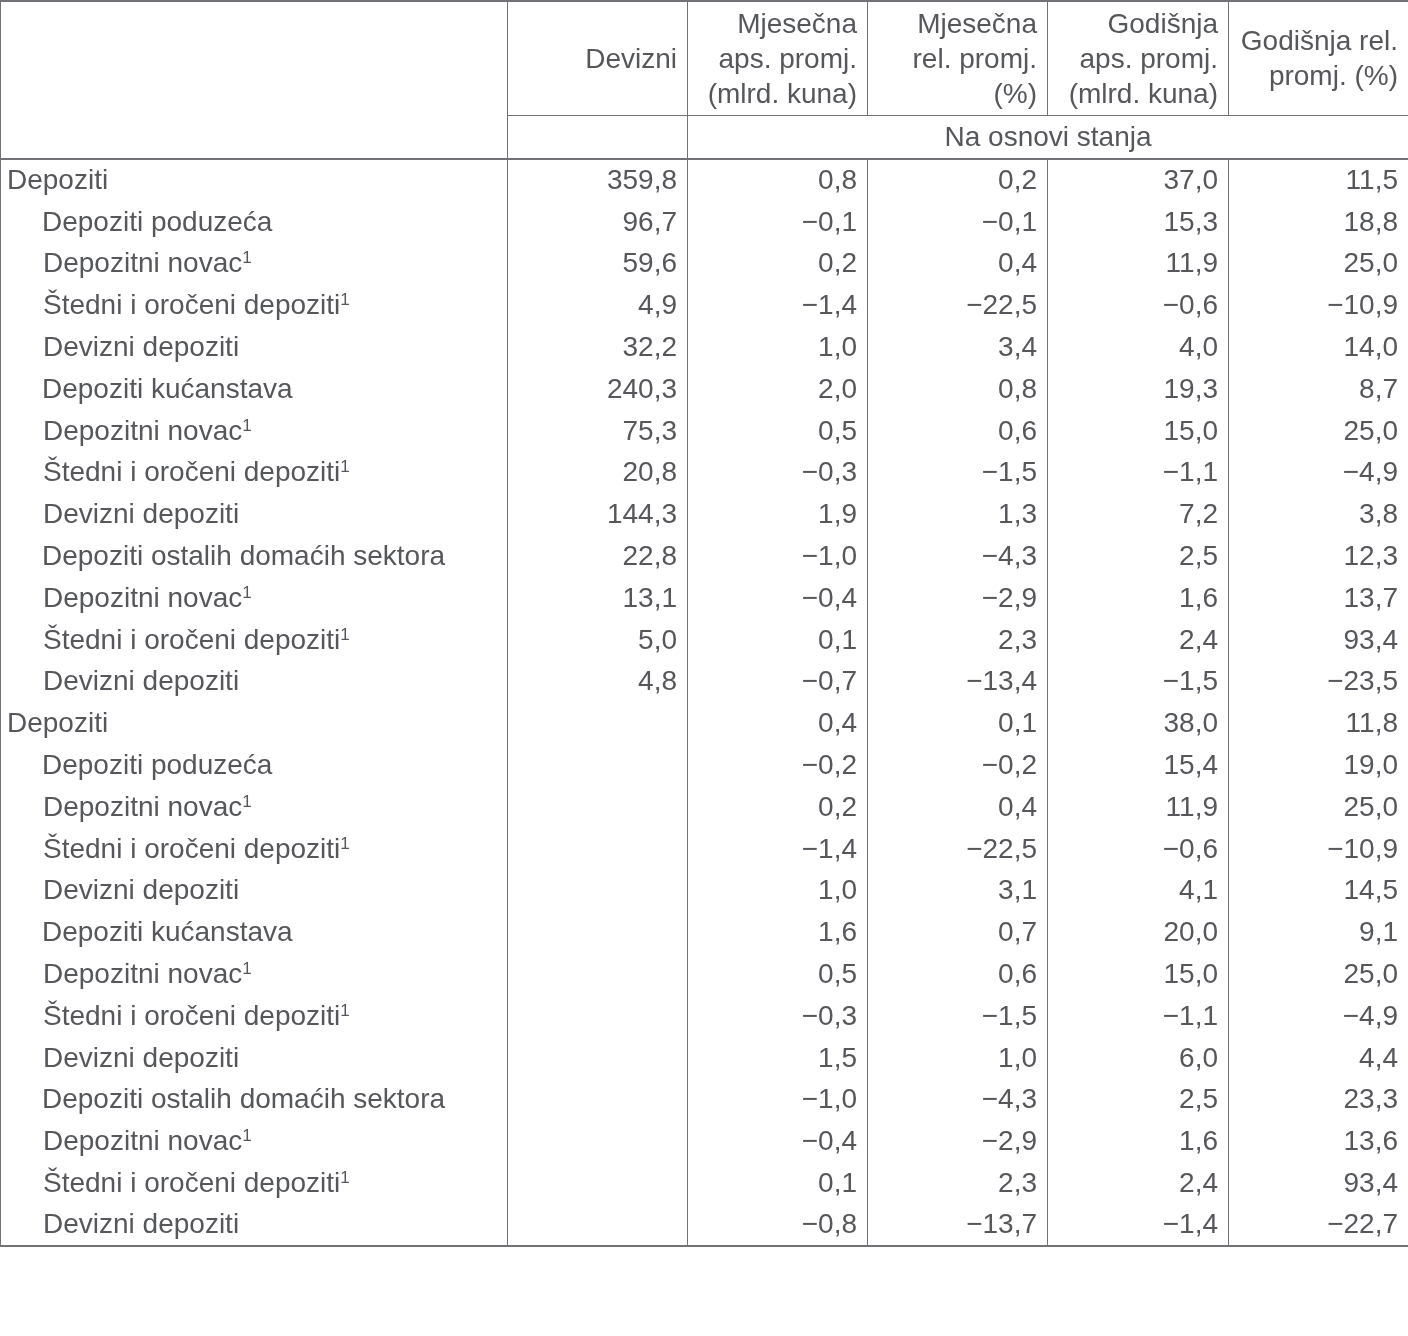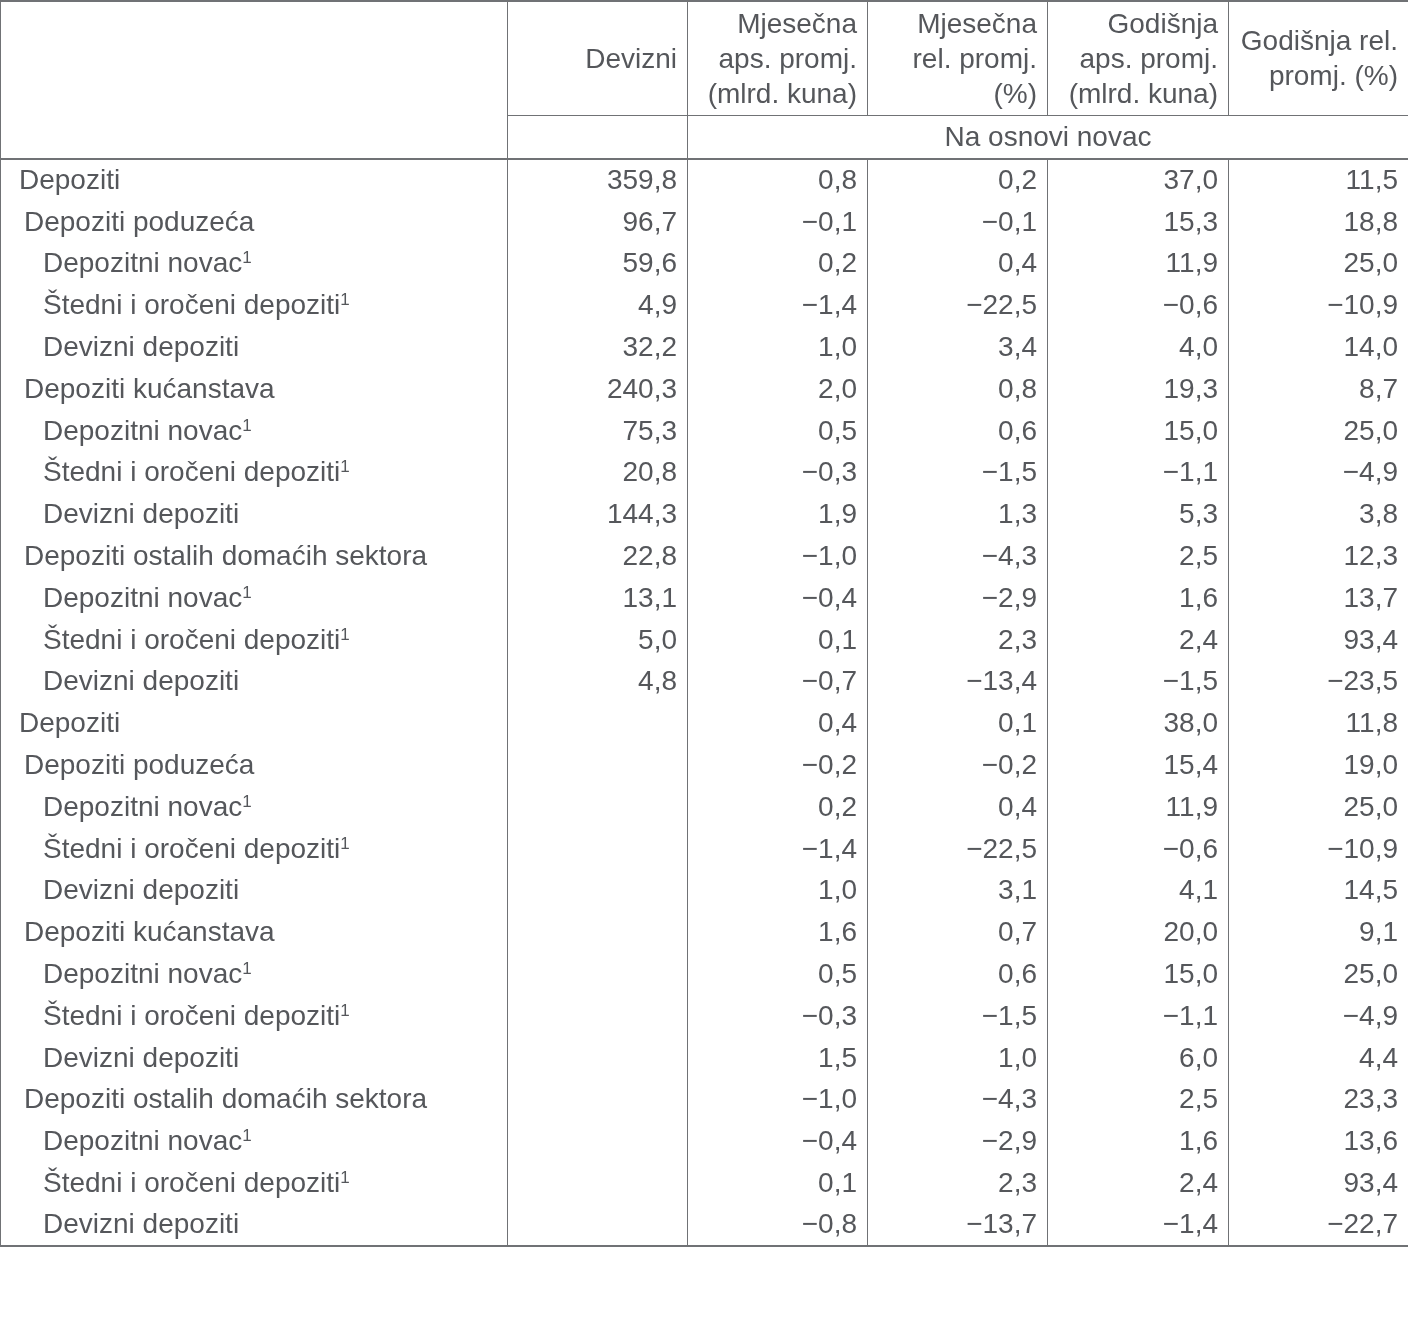--- a/index.html
+++ b/index.html
@@ -49,22 +49,22 @@
   
   tr.section-row { height: 44px; }
   tr.section-row td { border-bottom: 2px solid #707275; }
   tr.section-row.second td { border-top: 2px solid #707275; }
   td.sec-title { text-align: center; }
 
   
   tr.data-row { height: 41.8px; }
   td.num { text-align: right; padding-right: 10px; }
   td.label { text-align: left; }
-  .i0 { padding-left: 18px; }
-  .i1 { padding-left: 23px; }
+  .i0 { padding-left: 6px; }
+  .i1 { padding-left: 41px; }
   .i2 { padding-left: 42px; }
 
   sup.sp {
     font-size: 17px;
     line-height: 0;
     position: relative;
     top: -9px;
     vertical-align: baseline;
   }
 </style>
@@ -94,21 +94,21 @@
 aps. promj.
 (mlrd. kuna)</td>
       <td class="hcell vline">Godišnja rel.
 promj. (%)</td>
     </tr>
   </thead>
   <tbody>
       <tr class="section-row">
         <td></td>
         <td class="vline"></td>
-        <td class="sec-title vline" colspan="4"><span>Na osnovi novac</span></td>
+        <td class="sec-title vline" colspan="4"><span>Na osnovi stanja</span></td>
       </tr>
       <tr class="data-row">
         <td class="label i0"><span>Depoziti</span></td>
         <td class="num vline">359,8</td>
         <td class="num vline">0,8</td>
         <td class="num vline">0,2</td>
         <td class="num vline">37,0</td>
         <td class="num vline">11,5</td>
       </tr>
       <tr class="data-row">
@@ -165,21 +165,21 @@
         <td class="num vline">−0,3</td>
         <td class="num vline">−1,5</td>
         <td class="num vline">−1,1</td>
         <td class="num vline">−4,9</td>
       </tr>
       <tr class="data-row">
         <td class="label i2"><span>Devizni depoziti</span></td>
         <td class="num vline">144,3</td>
         <td class="num vline">1,9</td>
         <td class="num vline">1,3</td>
-        <td class="num vline">5,3</td>
+        <td class="num vline">7,2</td>
         <td class="num vline">3,8</td>
       </tr>
       <tr class="data-row">
         <td class="label i1"><span>Depoziti ostalih domaćih sektora</span></td>
         <td class="num vline">22,8</td>
         <td class="num vline">−1,0</td>
         <td class="num vline">−4,3</td>
         <td class="num vline">2,5</td>
         <td class="num vline">12,3</td>
       </tr>

